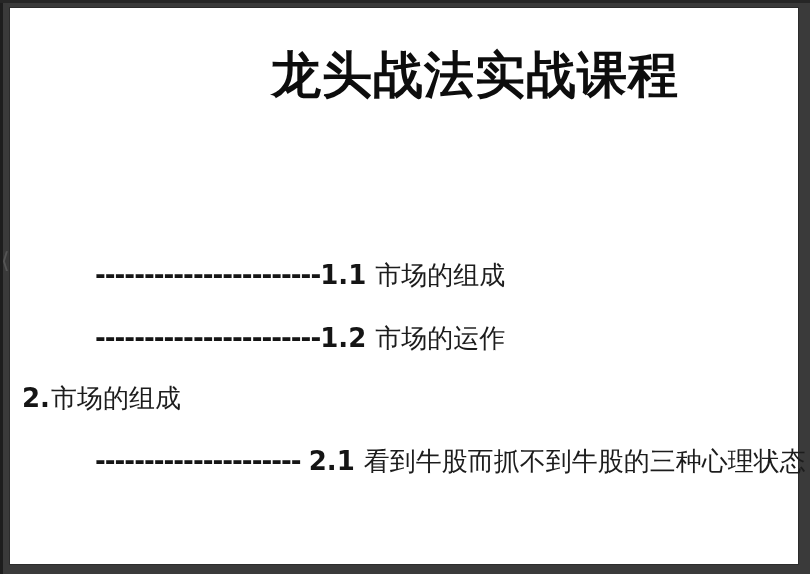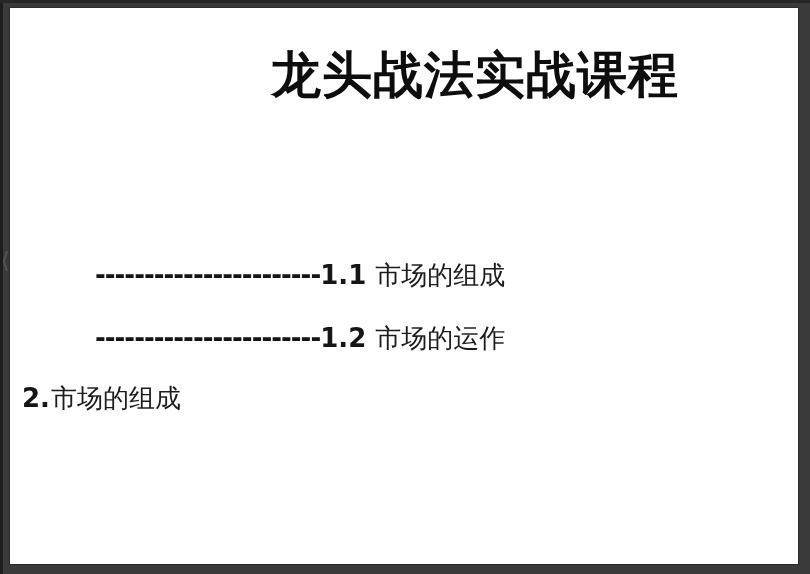--- a/index.html
+++ b/index.html
@@ -90,15 +90,18 @@
   </div>
 
   <div class="line l2 line-3">
     <span class="dashes">-----------------------</span><span class="num">1.2</span><span class="zh">市场的运作</span>
   </div>
 
   <div class="line l1 line-4">
     <span class="num">2.</span><span class="zh tight">市场的组成</span>
   </div>
 
+  <div class="line l2 line-5">
+    <span class="dashes">--------------------- </span><span class="num">2.1</span><span class="zh">看到牛股而抓不到牛股的三种心理状态</span>
+  </div>
 
 
 </div>
 
 </body></html>

